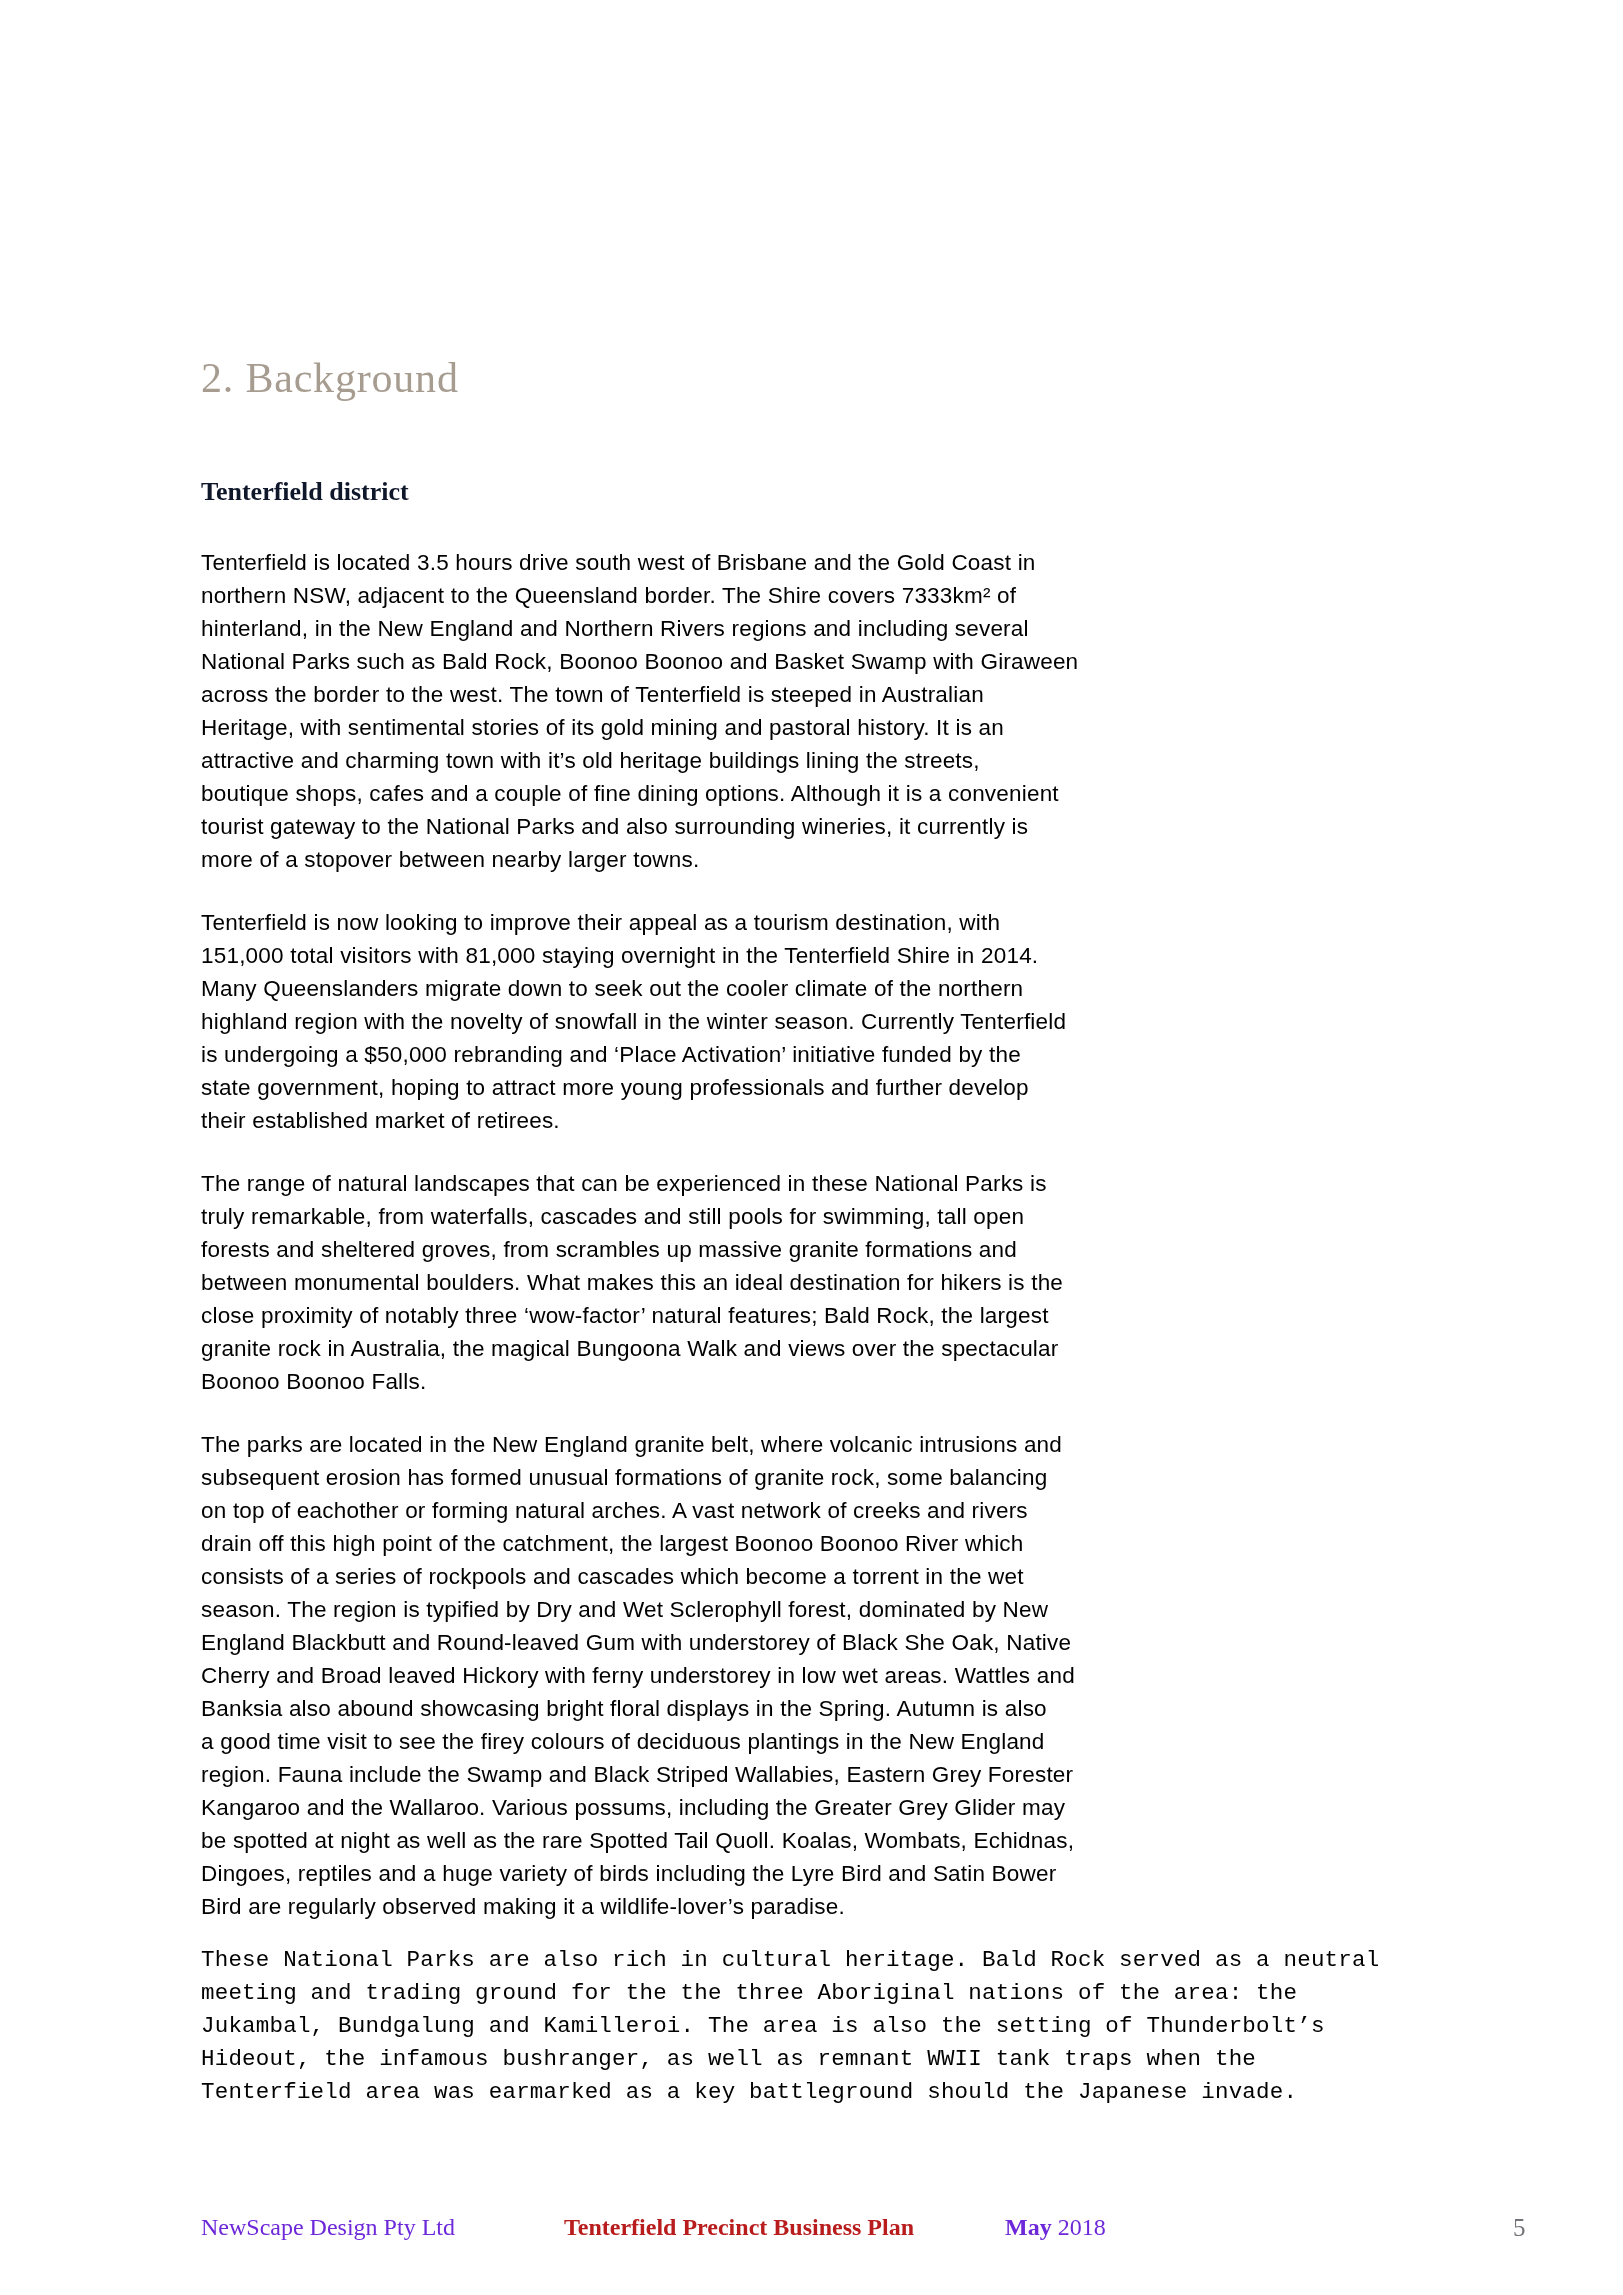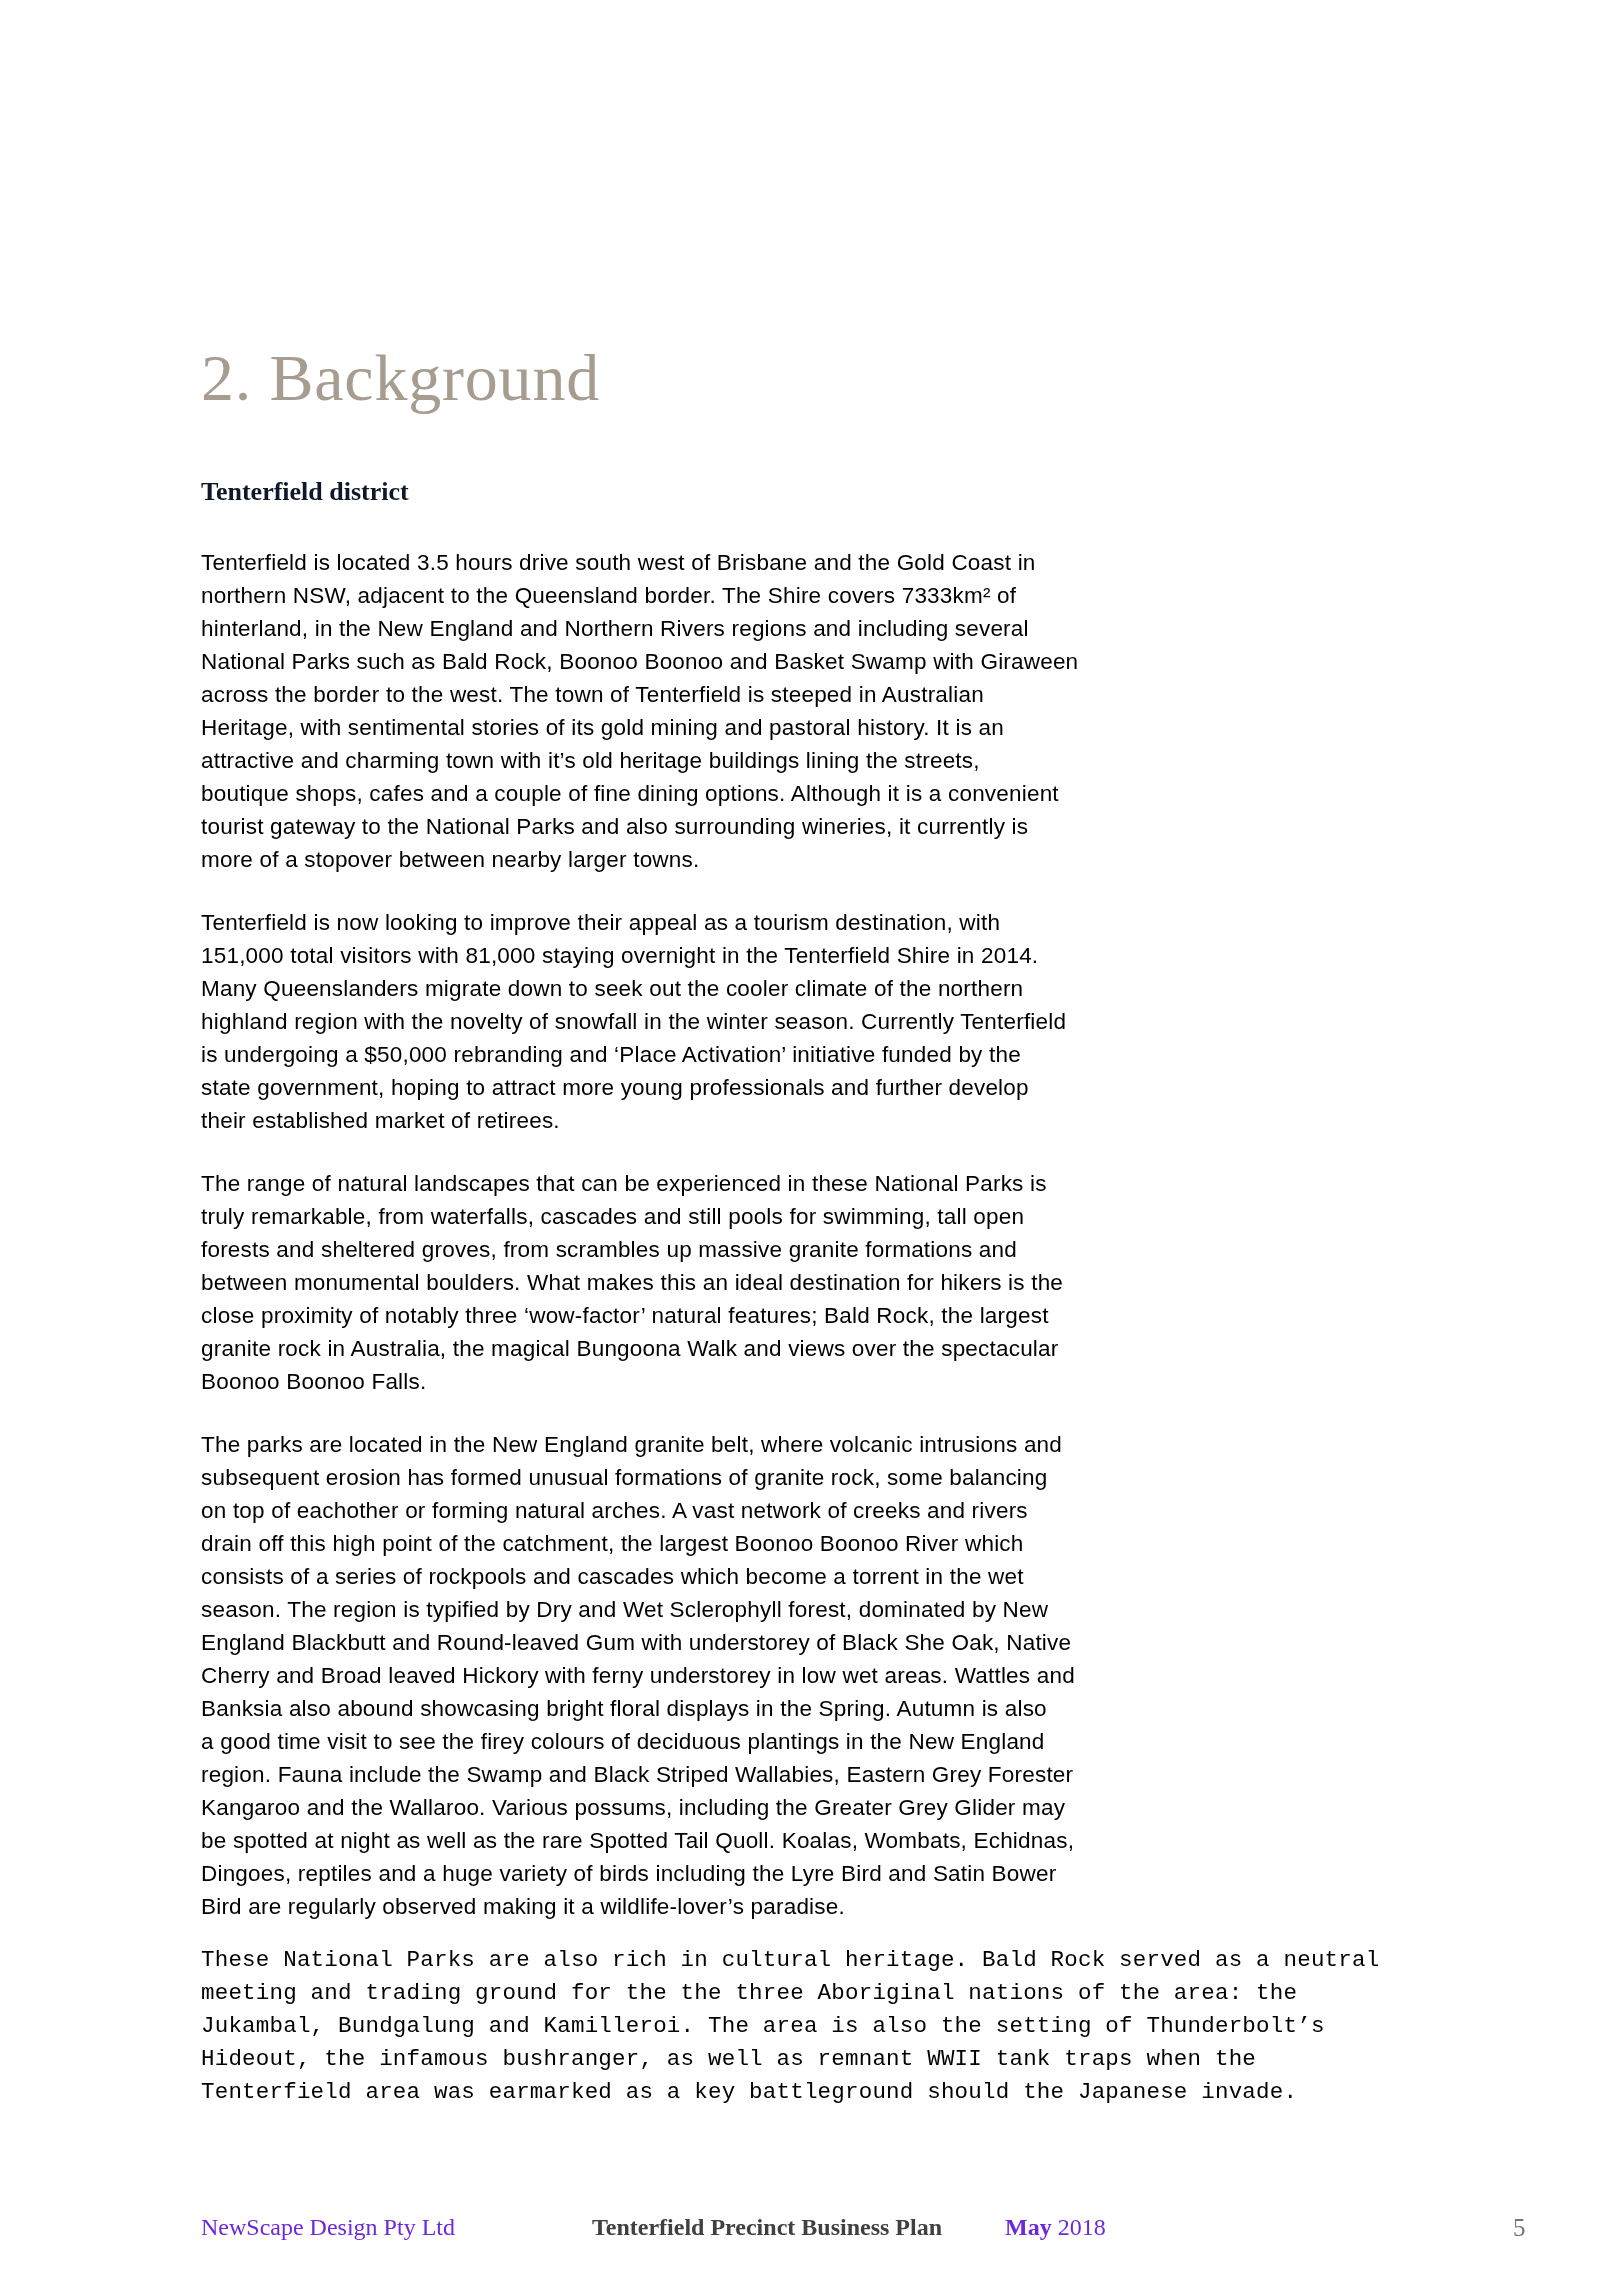--- a/index.html
+++ b/index.html
@@ -13,21 +13,21 @@
   }
   .content {
     position: absolute;
     left: 201px;
     top: 342px;
     width: 1052px;
   }
   .doc-title {
     font-family: "Liberation Serif", serif;
     font-weight: 400;
-    font-size: 66px;
+    font-size: 42px;
     line-height: 72px;
     letter-spacing: 0.8px;
     color: #a79c90;
     margin: 0 0 57px 0;
   }
   .section-head {
     font-family: "Liberation Serif", serif;
     font-weight: 700;
     font-size: 26px;
     line-height: 42px;
@@ -50,21 +50,21 @@
   .footer-item {
     position: absolute;
     top: 2214px;
     font-family: "Liberation Serif", serif;
     font-size: 24px;
     line-height: 27px;
     color: #6d28d9;
     white-space: pre;
   }
   .f-company  { left: 201px; }
-  .f-doc      { left: 592px; font-weight: 700; color: #404040; }
+  .f-doc      { left: 564px; font-weight: 700; color: #b91c1c; }
   .f-date     { left: 1005px; }
   .f-date .bold { font-weight: 700; }
   .f-page     { left: 1513px; color: #73747a; font-size: 25px; }
 </style>
 </head>
 <body>
 
 <div class="page">
   <div class="content">
 

